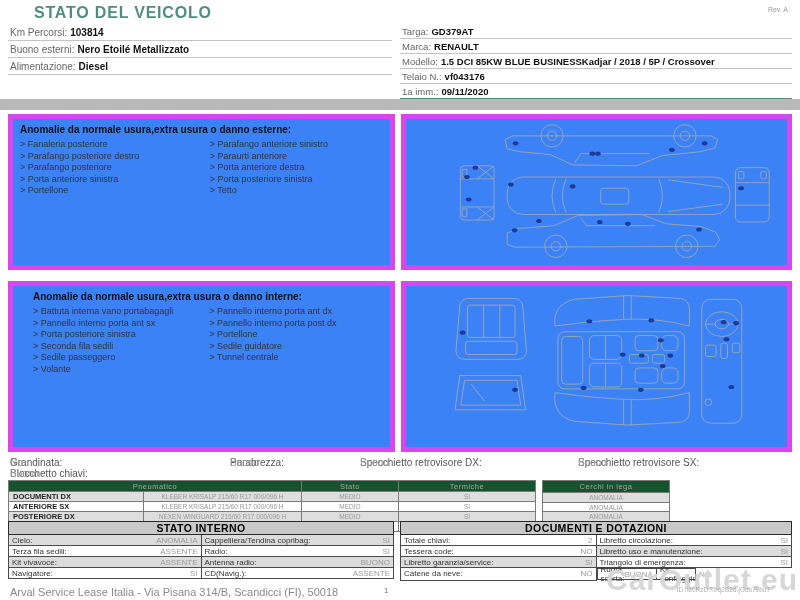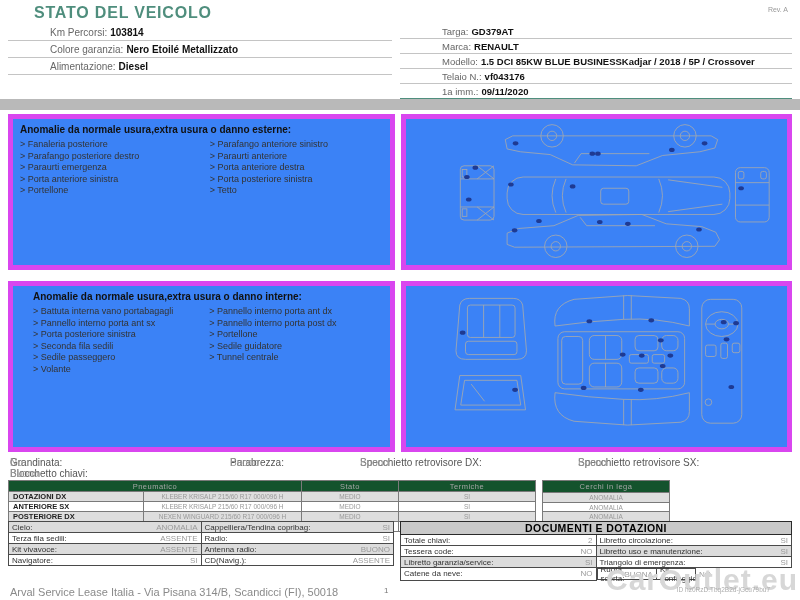--- a/index.html
+++ b/index.html
@@ -7,21 +7,21 @@
         font-family:"Liberation Sans",sans-serif;color:#222;}
   
   .title{position:absolute;left:34px;top:4px;font-size:16px;font-weight:bold;
          color:#4f8e7d;letter-spacing:.8px;}
   .rev{position:absolute;right:12px;top:6px;font-size:7px;color:#999;}
   .hdr-block{position:absolute;top:24px;}
   .hdr-left{left:8px;width:384px;}
   .hdr-right{left:400px;width:392px;}
   .hdr-row{border-bottom:1px solid #c4c4c4;padding:2.5px 2px;font-size:10px;line-height:11px;}
   .hdr-right .hdr-row{padding:1.5px 2px;font-size:9.5px;}
-  .hdr-row .lbl{color:#666;margin-right:3px;margin-left:40px;}
+  .hdr-row .lbl{color:#666;margin-right:3px;}
   .hdr-row .val{color:#111;font-weight:bold;}
   .hdr-row.teal-underline{border-bottom:1.5px solid #4f8e7d;}
   
   .gray-bar{position:absolute;left:0;top:99px;width:800px;height:11px;background:#b9b9b9;}
   
   .box{position:absolute;border:5px solid #d946ef;background:#3b82f6;box-sizing:border-box;}
   .box-ext-list{left:8px;top:114px;width:387px;height:156px;padding:5px 7px;}
   .box-ext-diag{left:401px;top:114px;width:391px;height:156px;}
   .box-int-list{left:8px;top:281px;width:387px;height:171px;padding:5px 20px;}
   .box-int-diag{left:401px;top:281px;width:391px;height:171px;}
@@ -78,21 +78,21 @@
 <div class="page">
 
   <div class="title">STATO DEL VEICOLO</div>
   <div class="rev">Rev. A</div>
 
   <div class="hdr-block hdr-left">
     <div class="hdr-row">
       <span class="lbl">Km Percorsi:</span><span class="val">103814</span>
     </div>
     <div class="hdr-row">
-      <span class="lbl">Colore garanzia:</span><span class="val">Nero Etoilé Metallizzato</span>
+      <span class="lbl">Buono esterni:</span><span class="val">Nero Etoilé Metallizzato</span>
     </div>
     <div class="hdr-row">
       <span class="lbl">Alimentazione:</span><span class="val">Diesel</span>
     </div>
   </div>
 
   <div class="hdr-block hdr-right">
     <div class="hdr-row">
       <span class="lbl">Targa:</span><span class="val">GD379AT</span>
     </div>
@@ -111,21 +111,21 @@
   </div>
 
   <div class="gray-bar"></div>
 
   <div class="box box-ext-list">
     <div class="box-title">Anomalie da normale usura,extra usura o danno esterne:</div>
     <div class="cols">
       <ul>
         <li>Fanaleria posteriore</li>
         <li>Parafango posteriore destro</li>
-        <li>Paraurti emergenza</li>
+        <li>Parafango posteriore</li>
         <li>Porta anteriore sinistra</li>
         <li>Portellone</li>
       </ul>
       <ul>
         <li>Parafango anteriore sinistro</li>
         <li>Paraurti anteriore</li>
         <li>Porta anteriore destra</li>
         <li>Porta posteriore sinistra</li>
         <li>Tetto</li>
       </ul>
@@ -299,21 +299,21 @@
 
   <div class="tires">
     <table>
       <tbody>
           <tr class="t-head">
         <td colspan="2" class="col-name">Pneumatico</td>
         <td class="col-stato">Stato</td>
         <td class="col-term">Termiche</td>
       </tr>
       <tr class="t-row shade">
-        <td class="pos col-pos">DOTAZIONI DX</td>
+        <td class="pos col-pos">DOCUMENTI DX</td>
         <td>KLEBER KRISALP 215/60 R17 000/096 H</td>
         <td>MEDIO</td>
         <td>SI</td>
       </tr>
       <tr class="t-row">
         <td class="pos">ANTERIORE SX</td>
         <td>KLEBER KRISALP 215/60 R17 000/096 H</td>
         <td>MEDIO</td>
         <td>SI</td>
       </tr>
@@ -347,20 +347,23 @@
           </tr>
       <tr class="t-row">
             <td>ANOMALIA</td>
           </tr>
     </tbody>
       </table>
   </div>
 
   <table class="itable tbl-stato">
     <tbody>
+        <tr>
+          <td colspan="2" class="ithead">STATO INTERNO</td>
+        </tr>
     <tr>
       <td class="shade">
             <div class="cell">
               <span class="cl">Cielo:</span>
               <span class="cv">ANOMALIA</span>
             </div>
           </td>
       <td class="shade">
             <div class="cell">
               <span class="cl">Cappelliera/Tendina copribag:</span>

